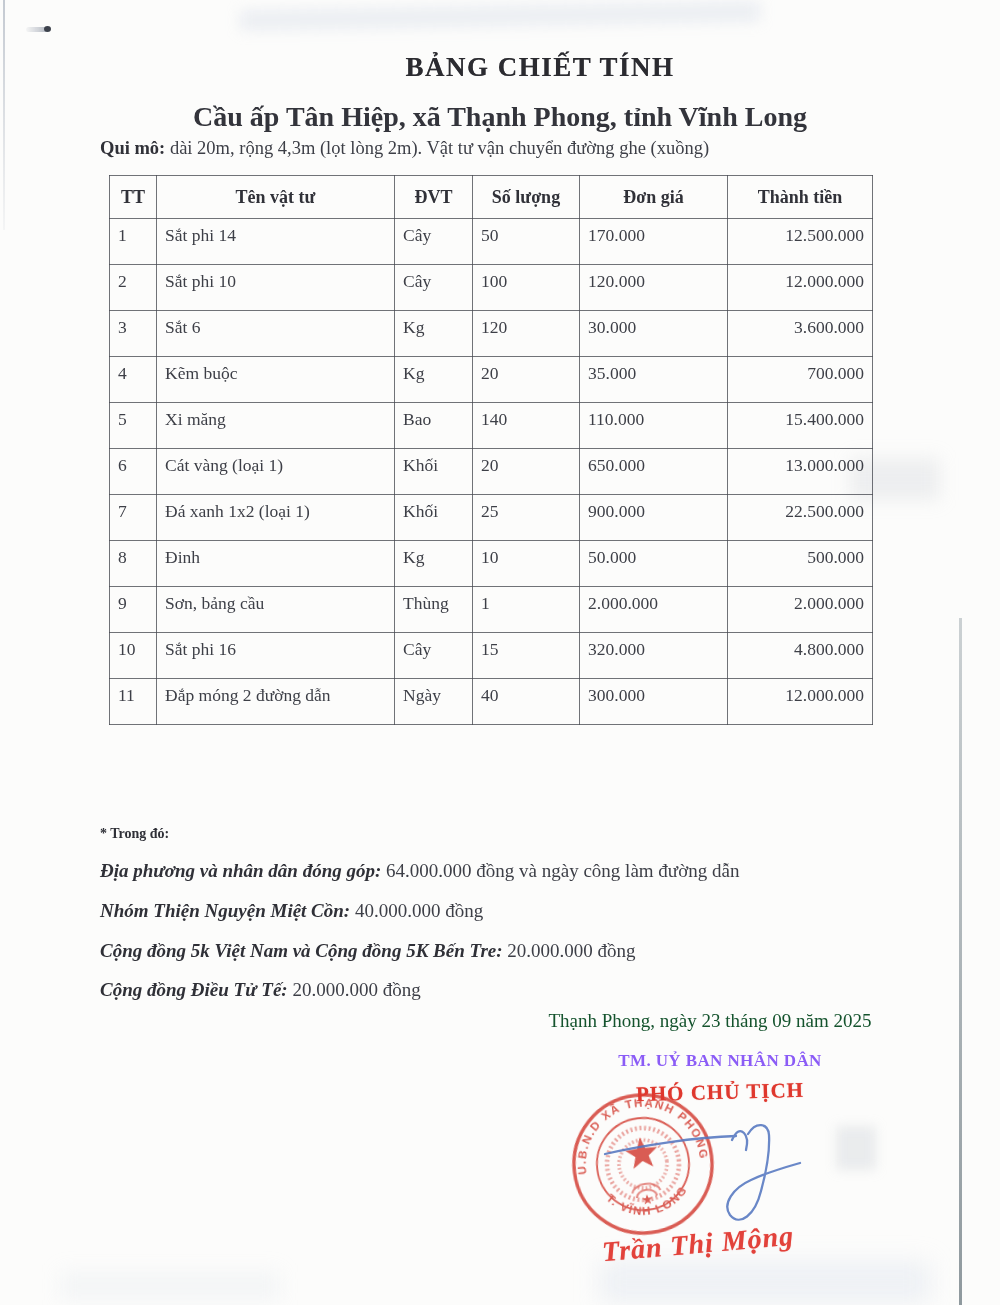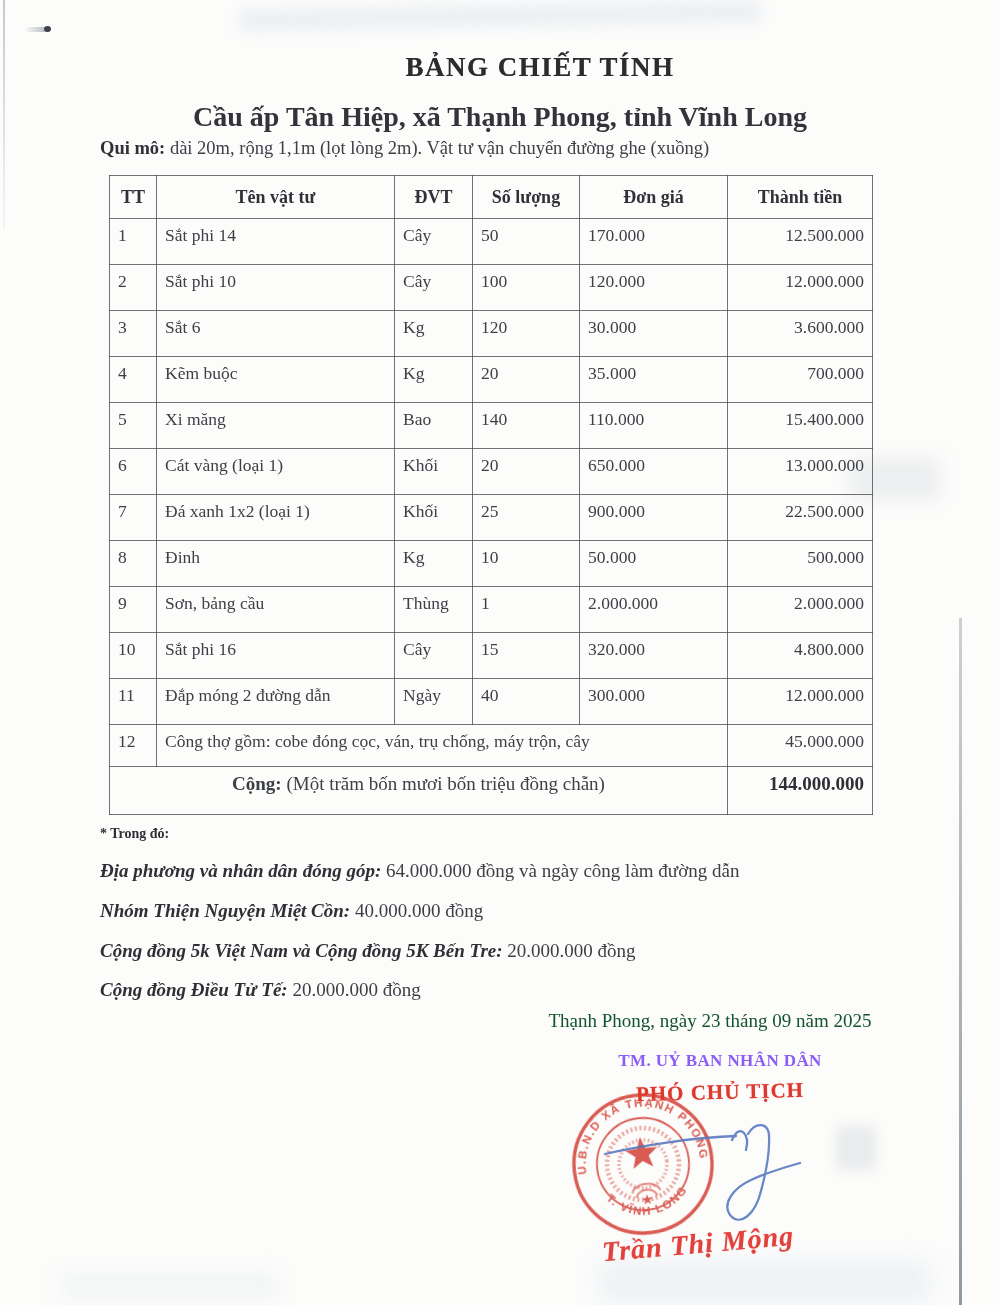--- a/index.html
+++ b/index.html
@@ -88,21 +88,21 @@
 <div class="art a-dot"></div>
 <div class="art a-leftline"></div>
 <div class="art a-rightline"></div>
 <div class="art a-smudge1"></div>
 <div class="art a-smudge2"></div>
 <div class="art a-bottomtint"></div>
 <div class="art a-bottomtint2"></div>
 
 <div class="abs center doc-title">BẢNG CHIẾT TÍNH</div>
 <div class="abs center doc-subtitle">Cầu ấp Tân Hiệp, xã Thạnh Phong, tỉnh Vĩnh Long</div>
-<div class="abs scope-line"><b>Qui mô:</b><span> dài 20m, rộng 1,1m (lọt lòng 2m). Vật tư vận chuyển đường ghe (xuồng)</span></div>
+<div class="abs scope-line"><b>Qui mô:</b><span> dài 20m, rộng 4,3m (lọt lòng 2m). Vật tư vận chuyển đường ghe (xuồng)</span></div>
 
 <table class="cost">
   <colgroup>
     <col style="width:47px">
       <col style="width:238px">
       <col style="width:78px">
     <col style="width:107px">
       <col style="width:148px">
       <col style="width:145px">
   </colgroup>
@@ -200,29 +200,20 @@
       <tr>
         <td class="c0">11</td>
         <td class="c1">Đắp móng 2 đường dẫn</td>
         <td class="c2">Ngày</td>
         <td class="c3">40</td>
         <td class="c4">300.000</td>
         <td class="c5">12.000.000</td>
       </tr>
     </tbody>
   <tbody>
-    <tr class="labor-row">
-      <td class="c0">12</td>
-      <td class="c1" colspan="4">Công thợ gồm: cobe đóng cọc, ván, trụ chống, máy trộn, cây</td>
-      <td class="amount">45.000.000</td>
-    </tr>
-    <tr class="total-row">
-      <td class="total-label" colspan="5"><b>Cộng:</b><span> (Một trăm bốn mươi bốn triệu đồng chẵn)</span></td>
-      <td class="amount total-amount">144.000.000</td>
-    </tr>
   </tbody>
 </table>
 
 <div class="abs notes-heading">* Trong đó:</div>
 <div class="abs note-line nl0"><span class="nl">Địa phương và nhân dân đóng góp:</span><span> 64.000.000 đồng và ngày công làm đường dẫn</span></div>
 <div class="abs note-line nl1"><span class="nl">Nhóm Thiện Nguyện Miệt Cồn:</span><span> 40.000.000 đồng</span></div>
 <div class="abs note-line nl2"><span class="nl">Cộng đồng 5k Việt Nam và Cộng đồng 5K Bến Tre:</span><span> 20.000.000 đồng</span></div>
 <div class="abs note-line nl3"><span class="nl">Cộng đồng Điều Tử Tế:</span><span> 20.000.000 đồng</span></div>
 
 <div class="abs center date-line">Thạnh Phong, ngày 23 tháng 09 năm 2025</div>

